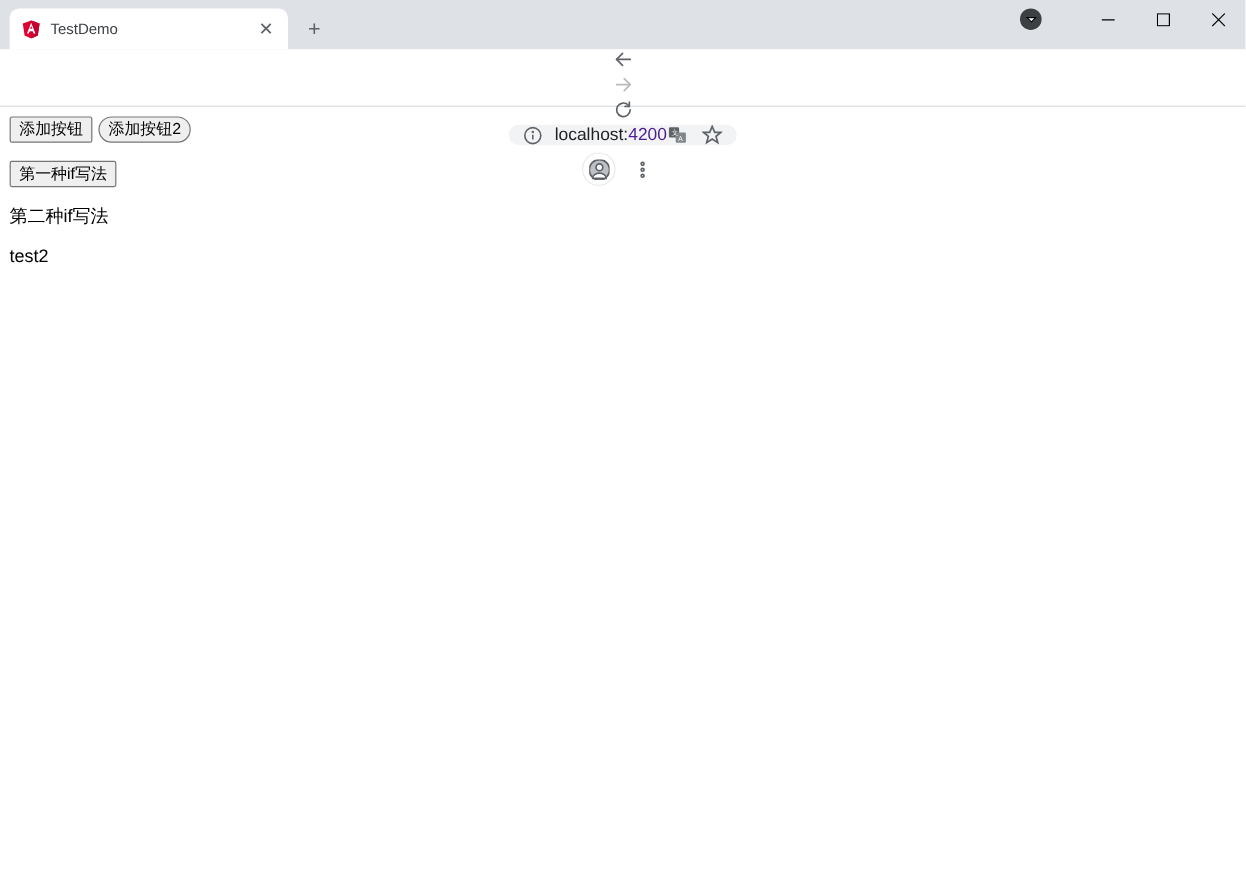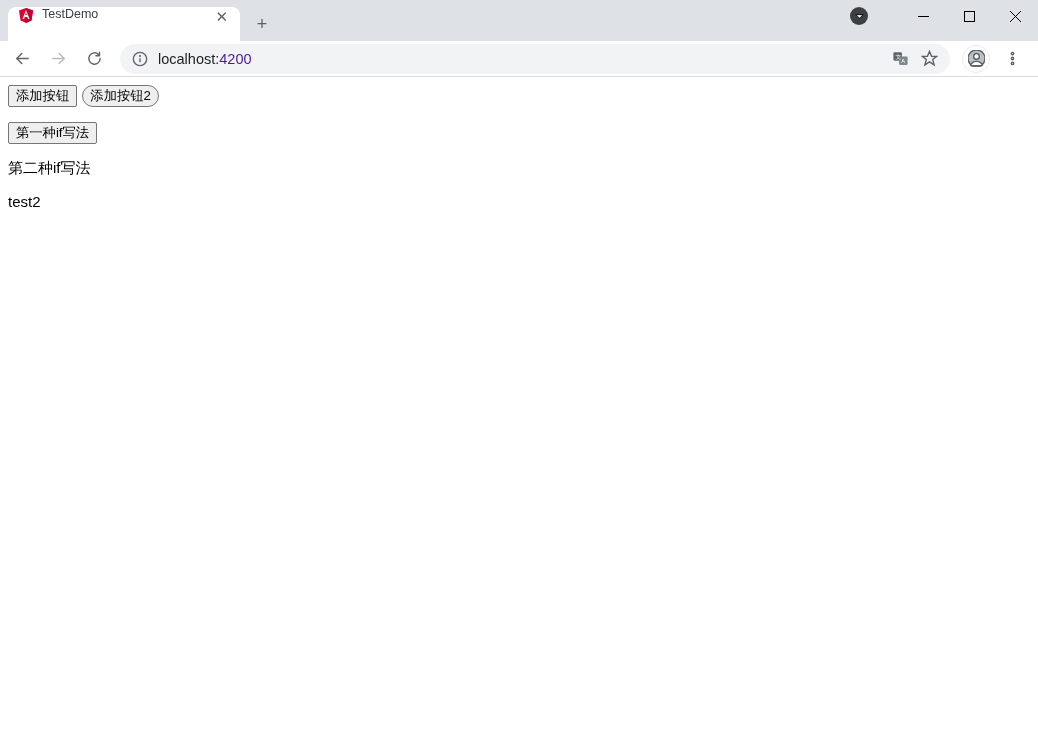--- a/index.html
+++ b/index.html
@@ -18,21 +18,21 @@
       align-items: flex-end;
       padding-left: 8px;
       position: relative;
     }
     .tab {
       height: 34px;
       min-width: 232px;
       background: #fff;
       border-radius: 8px 8px 0 0;
       display: flex;
-      align-items: flex-start;
+      align-items: center;
       padding: 0 10px;
       font-size: 12.5px;
       color: #3c4043;
       position: relative;
     }
     .favicon {
       width: 16px; height: 16px;
       margin-right: 8px;
       border-radius: 50%;
       display: inline-flex;
@@ -61,27 +61,28 @@
       display: flex;
     }
     .win-btn {
       width: 46px; height: 32px;
       display: flex; align-items: center; justify-content: center;
       color: #1b1b1b; font-size: 13px;
     }
     .win-btn svg { width: 11px; height: 11px; stroke: #000; stroke-width: 1; fill: none; }
 
     .toolbar {
-      height: 36px;
+      height: 48px;
       background: #fff;
       border-bottom: 1px solid #dadce0;
       display: flex;
       align-items: center;
       padding: 0 6px;
       gap: 4px;
+      flex-direction: column;
     }
     .tb-btn {
       width: 32px; height: 32px;
       display: flex; align-items: center; justify-content: center;
       border-radius: 50%;
       color: #5f6368;
     }
     .tb-btn svg { width: 17px; height: 17px; stroke: #5f6368; stroke-width: 2; fill: none; stroke-linecap: round; stroke-linejoin: round; }
     .tb-btn.disabled svg { stroke: #b8bbbe; }
 

